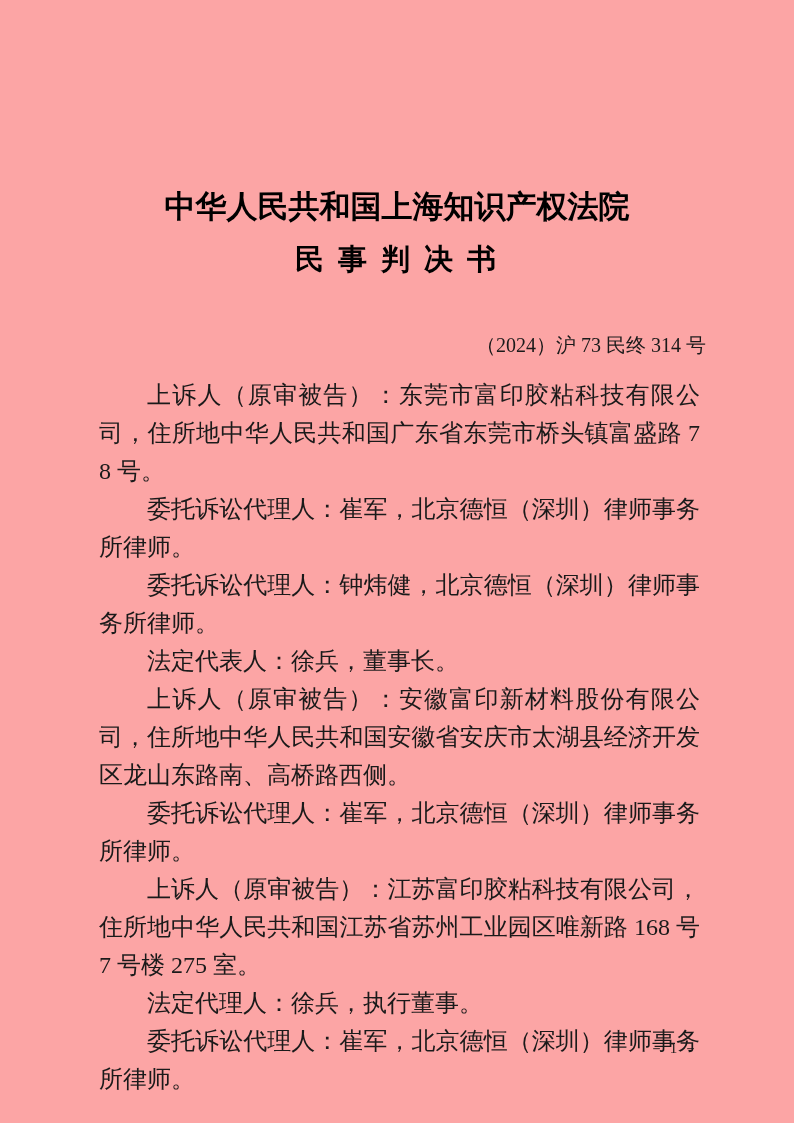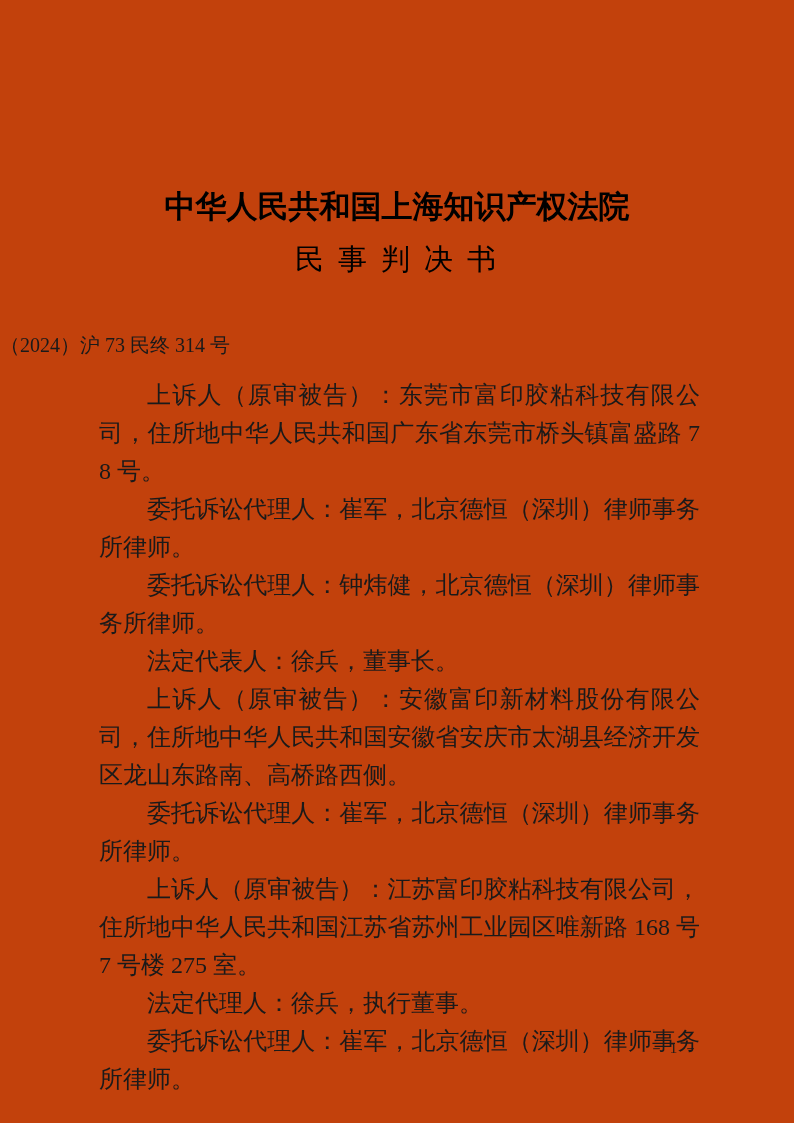--- a/index.html
+++ b/index.html
@@ -5,49 +5,50 @@
   html, body {
     margin: 0;
     padding: 0;
     background: #ffffff;
   }
   .page {
     position: relative;
     width: 794px;
     height: 1123px;
     margin: 0 auto;
-    background: #c2410c;
+    background: #fca5a5;
     overflow: hidden;
     box-sizing: border-box;
     color: #1a1a1a;
     font-family: "Liberation Serif", "DejaVu Serif", serif;
   }
   .court-name {
     margin: 0;
     padding-top: 188px;
     text-align: center;
     font-family: "Liberation Sans", "DejaVu Sans", sans-serif;
     font-weight: 700;
     font-size: 31px;
     line-height: 38px;
     color: #000000;
   }
   .doc-type {
     margin: 14px 0 0 0;
     text-align: center;
     font-family: "Liberation Sans", "DejaVu Sans", sans-serif;
-    font-weight: 400;
+    font-weight: 700;
     font-size: 29px;
     line-height: 38px;
     letter-spacing: 3px;
     color: #000000;
   }
   .case-number {
     margin: 48px 16px 0 0;
     padding-right: 72px;
+    text-align: right;
     font-size: 20px;
     line-height: 38px;
     color: #1a1a1a;
   }
   .body-text {
     margin: 12px 94px 0 99px;
   }
   .para {
     margin: 0;
     font-size: 24px;

